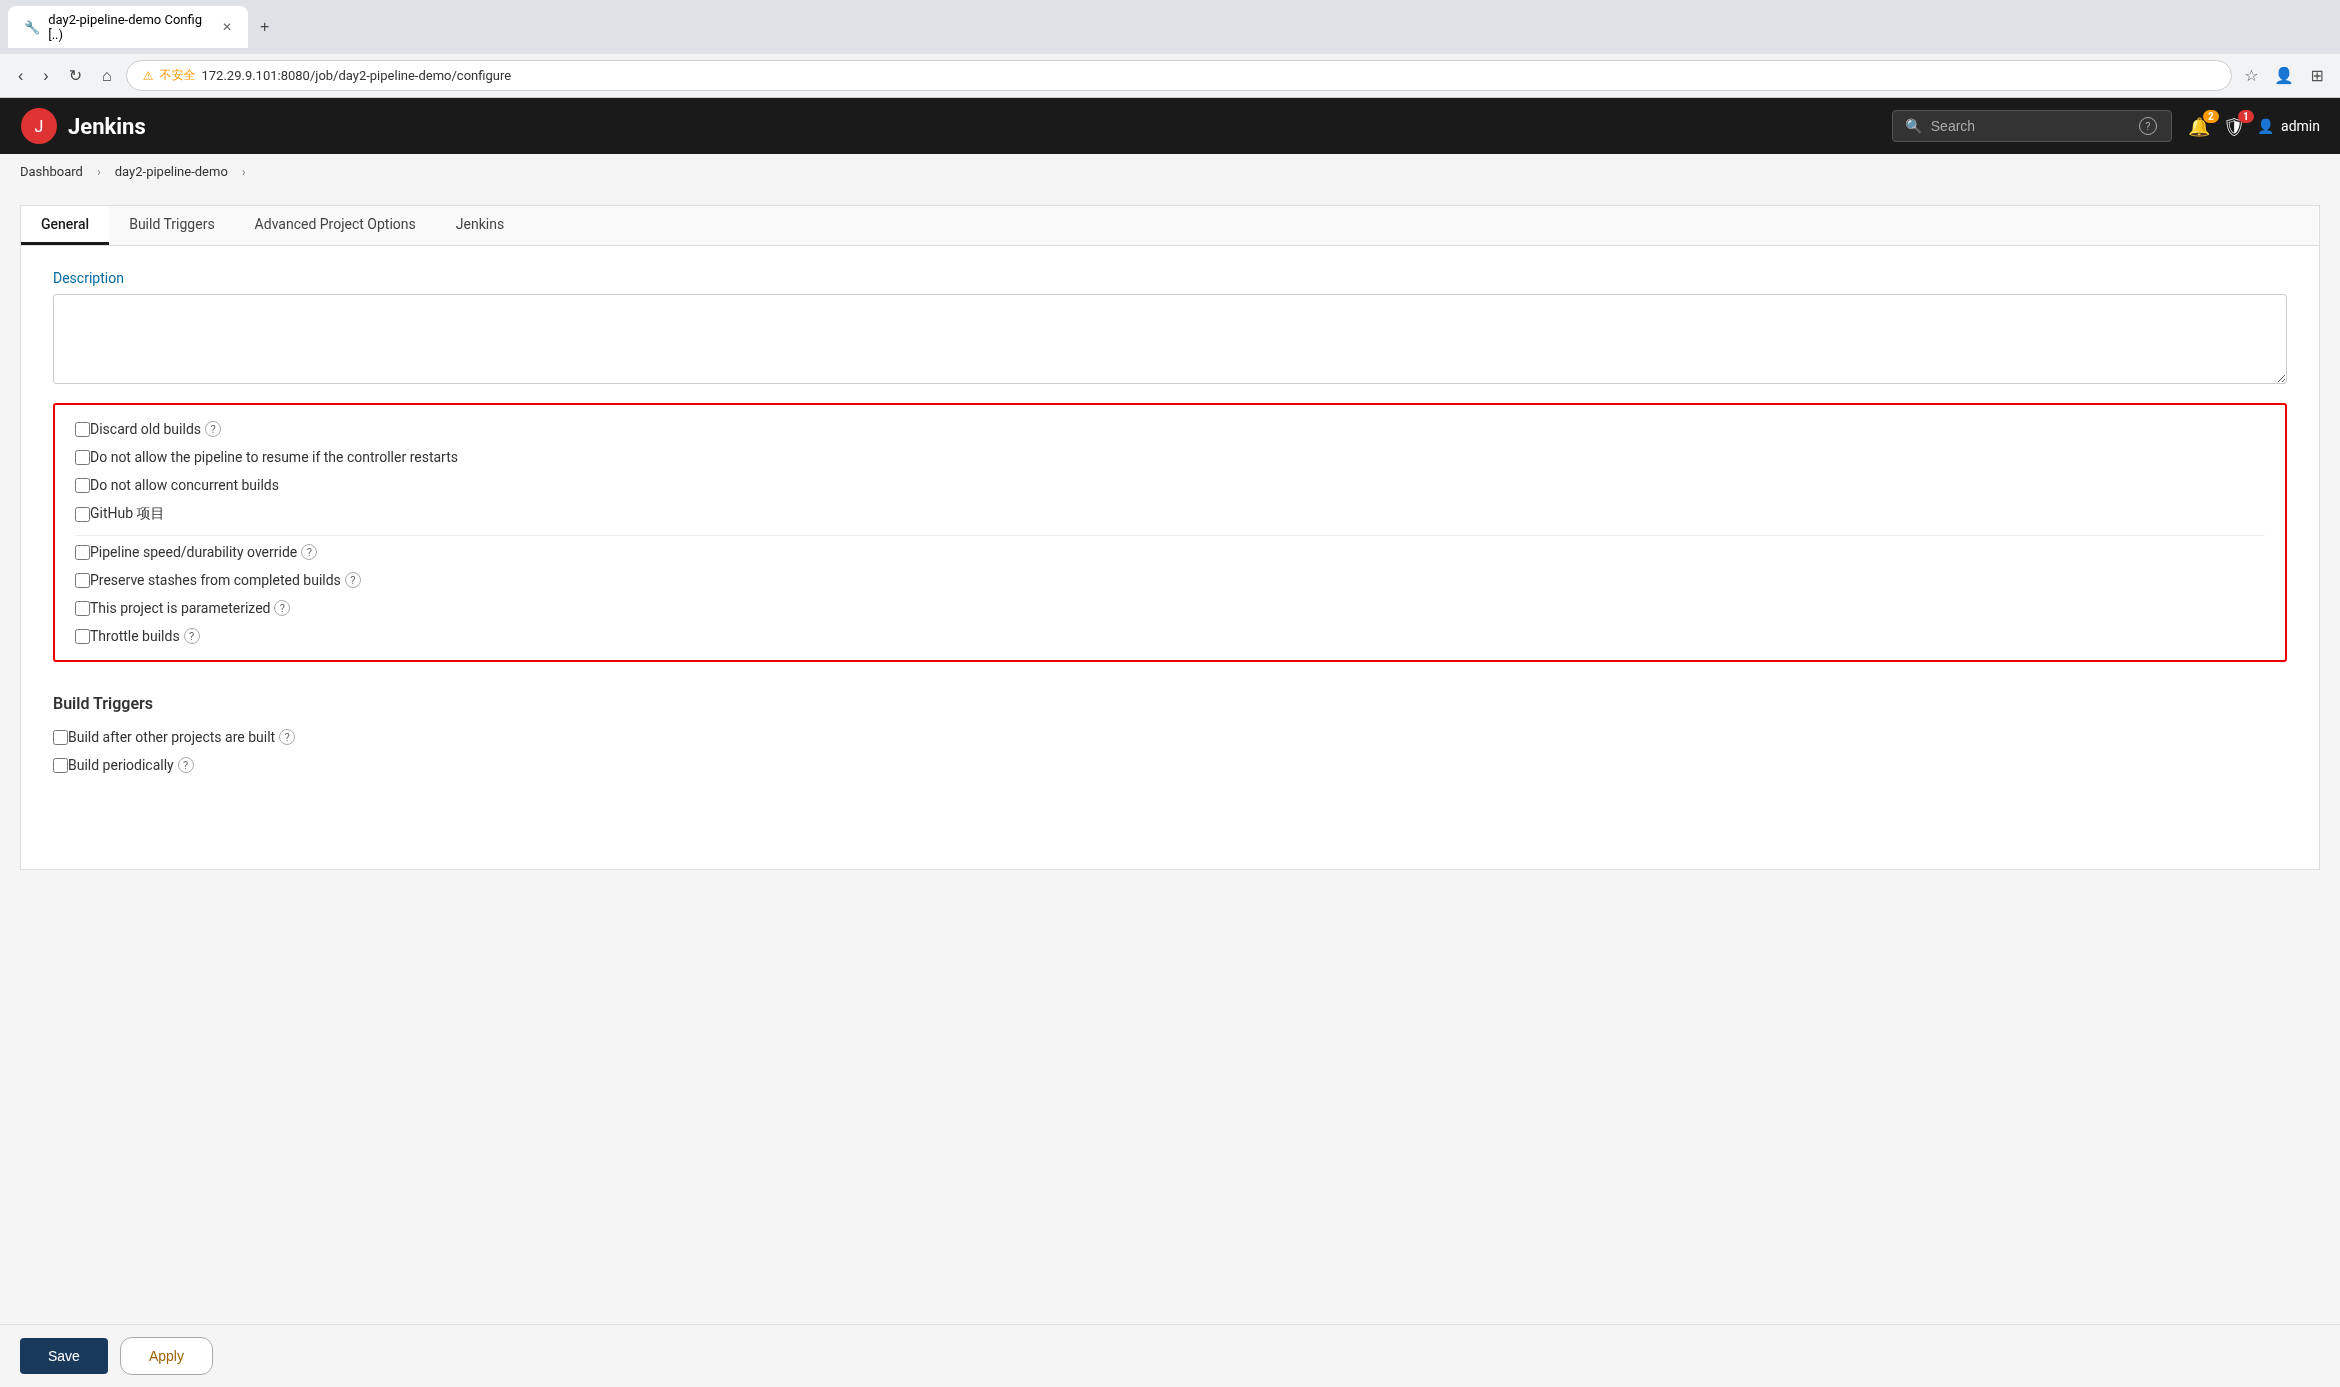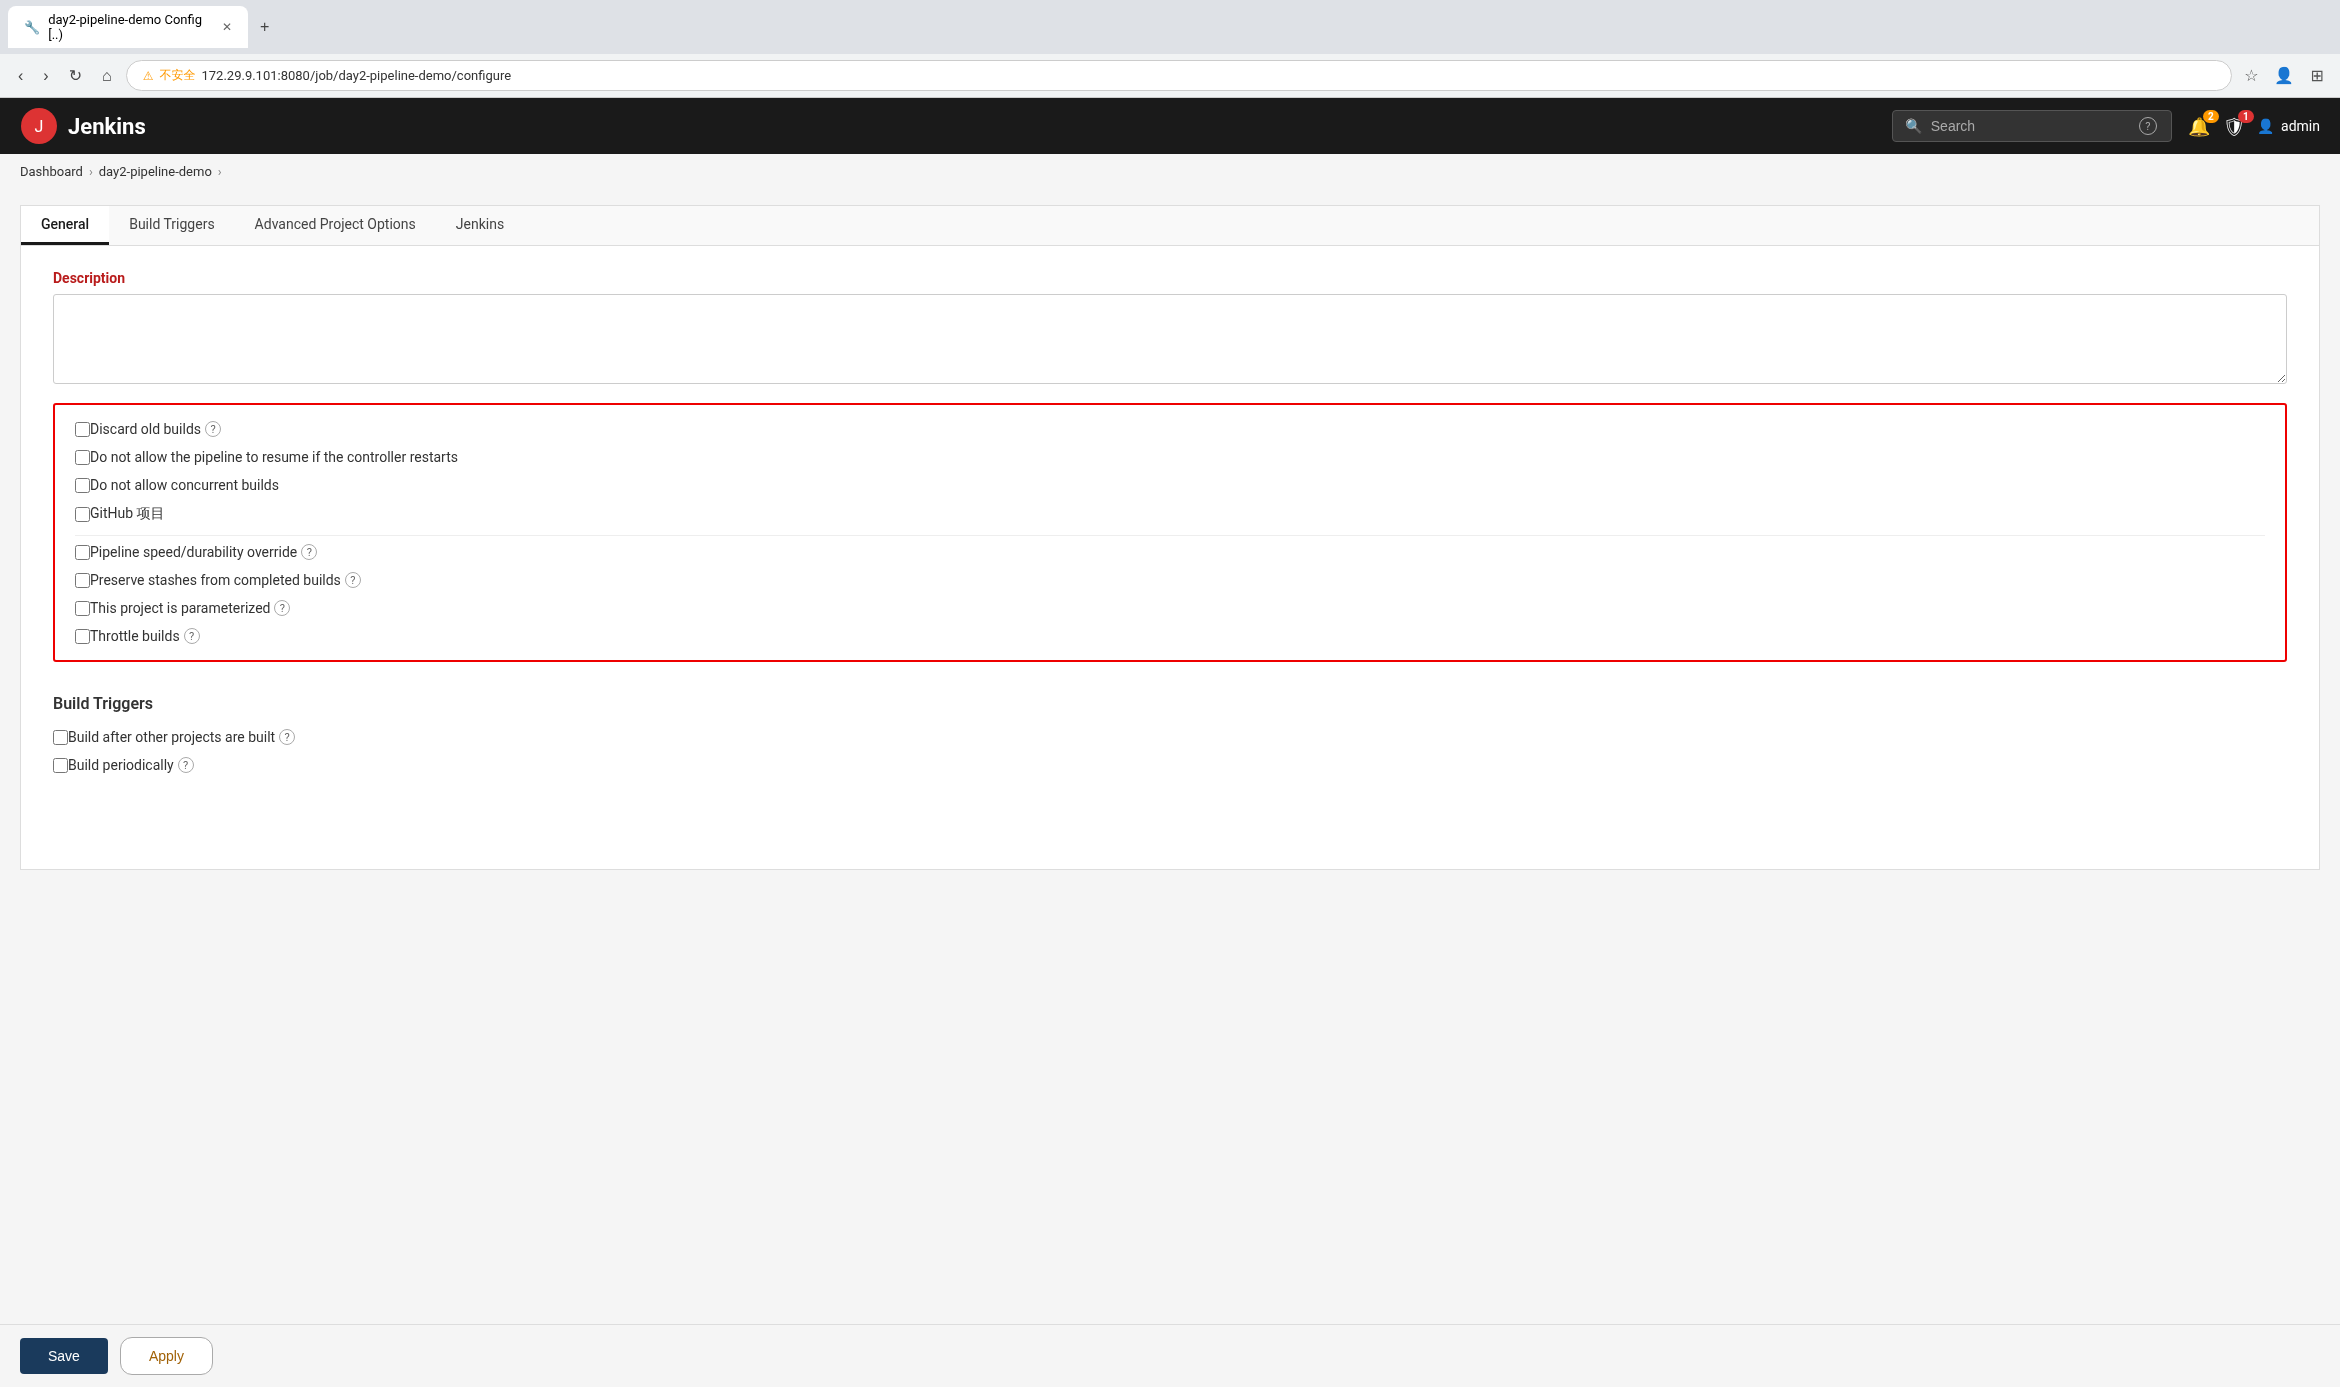--- a/index.html
+++ b/index.html
@@ -33,36 +33,36 @@
     .search-icon-wrapper { color: #aaa; }
     .header-icons { display: flex; align-items: center; gap: 12px; color: white; }
     .header-badge { position: relative; }
     .badge { position: absolute; top: -6px; right: -8px; background: #f90; color: white; border-radius: 10px; font-size: 10px; padding: 1px 5px; font-weight: bold; }
     .badge-red { background: #d33; }
     .header-icon { font-size: 18px; cursor: pointer; }
     .user-label { color: white; font-size: 14px; display: flex; align-items: center; gap: 6px; cursor: pointer; }
     .help-icon { border: 1px solid #aaa; border-radius: 50%; width: 18px; height: 18px; display: flex; align-items: center; justify-content: center; font-size: 11px; color: #aaa; }
 
     
-    .breadcrumb { padding: 10px 20px; font-size: 13px; color: #333; display: flex; align-items: center; gap: 6px; background: #f5f5f5; }
+    .breadcrumb { padding: 10px 20px; font-size: 13px; color: #333; display: flex; align-items: center; gap: 14px; background: #f5f5f5; }
     .breadcrumb a { color: #333; text-decoration: none; }
     .breadcrumb-sep { color: #888; }
 
     
     .main-content { padding: 16px 20px; min-height: 700px; }
     .config-panel { background: white; border: 1px solid #ddd; border-radius: 0; padding: 0; }
 
     
     .tabs { display: flex; border-bottom: 1px solid #ddd; background: #f9f9f9; }
     .tab-item { padding: 10px 20px; cursor: pointer; font-size: 14px; color: #444; border-bottom: 3px solid transparent; }
     .tab-item.active { border-bottom: 3px solid #1a1a1a; font-weight: 500; color: #1a1a1a; background: white; }
 
     
     .form-content { padding: 24px 32px; }
-    .section-label { font-size: 14px; font-weight: 700; color: #b91c1c; margin-bottom: 8px; }
+    .section-label { font-size: 14px; font-weight: 400; color: #0369a1; margin-bottom: 8px; }
     .description-textarea { width: 100%; height: 90px; border: 1px solid #ccc; border-radius: 3px; padding: 8px; font-size: 13px; resize: vertical; font-family: inherit; }
     .preview-link { font-size: 12px; color: #555; margin-top: 4px; }
     .preview-link a { color: #1a73e8; text-decoration: none; }
 
     
     .options-box { border: 2px solid #e00; border-radius: 3px; padding: 16px 20px; margin-top: 16px; background: white; }
     .checkbox-row { display: flex; align-items: center; margin-bottom: 12px; font-size: 14px; color: #333; }
     .checkbox-row:last-child { margin-bottom: 0; }
     .checkbox-row input[type="checkbox"] { width: 15px; height: 15px; margin: 0; cursor: pointer; }
     .help-q { display: inline-flex; align-items: center; justify-content: center; width: 16px; height: 16px; border: 1px solid #aaa; border-radius: 50%; font-size: 11px; color: #666; cursor: pointer; margin-left: 4px; }

